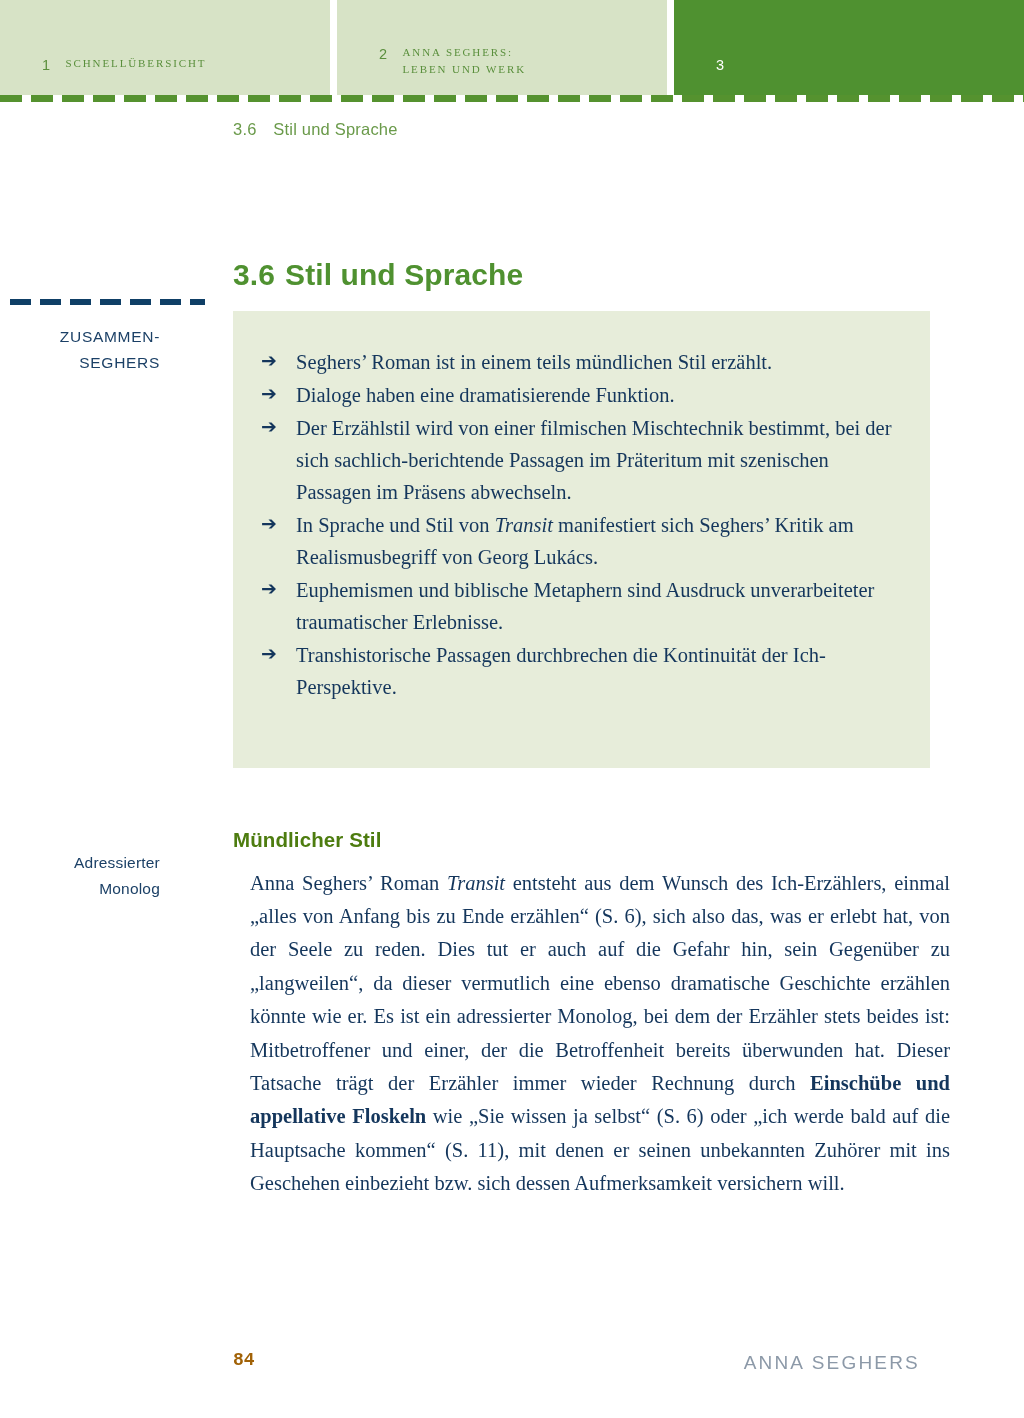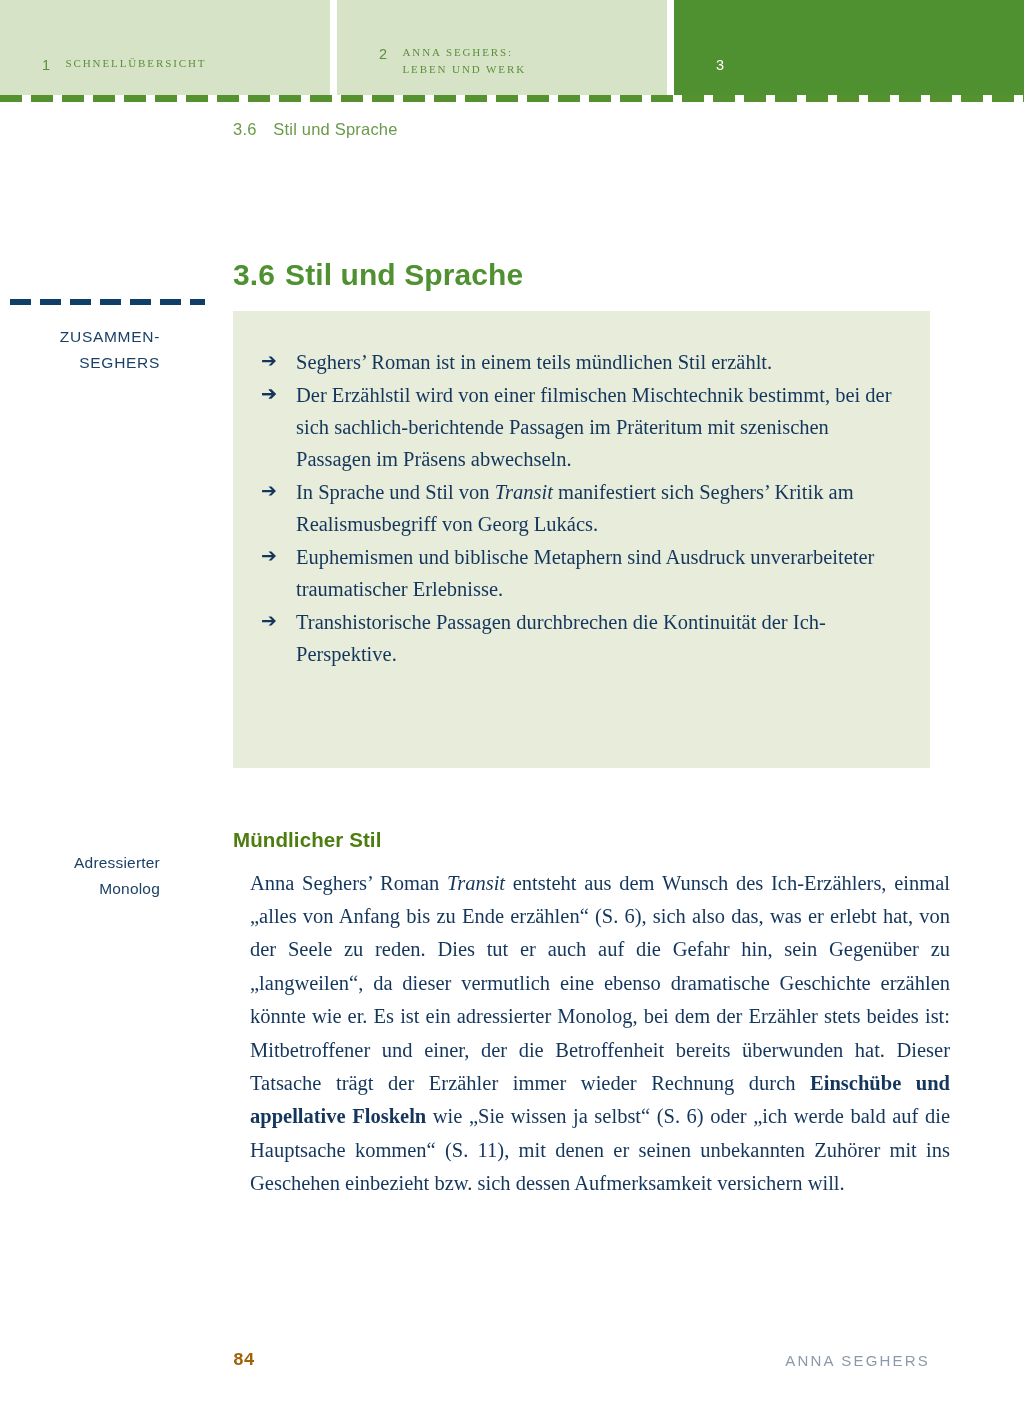--- a/index.html
+++ b/index.html
@@ -209,23 +209,23 @@
     top: 1350px;
     left: 233px;
     font-family: Liberation Mono, monospace;
     font-weight: bold;
     font-size: 18px;
     color: #a16207;
   }
   .footer-title {
     position: absolute;
     top: 1352px;
-    right: 94px;
-    font-family: "Liberation Sans", "DejaVu Sans", sans-serif;
-    font-size: 15px;
+    right: 104px;
+    font-family: "Liberation Sans", "DejaVu Sans", sans-serif;
+    font-size: 19px;
     letter-spacing: 2.2px;
     color: #8c99a8;
   }
 </style>
 </head>
 <body>
 
 <div class="header-tabs">
 
   <div class="tab tab-inactive tab-1">
@@ -271,20 +271,21 @@
 SEGHERS</div>
 
 <div class="summary-box">
   <ul class="summary-list">
     <li>
       <span class="arrow">➔</span>
       <span>Seghers’ Roman ist in einem teils mündlichen Stil erzählt.</span>
     </li>
     <li>
       <span class="arrow">➔</span>
+      <span>Dialoge haben eine dramatisierende Funktion.</span>
     </li>
     <li>
       <span class="arrow">➔</span>
       <span>Der Erzählstil wird von einer filmischen Mischtechnik bestimmt, bei der sich sachlich-berichtende Passagen im Präteritum mit szenischen Passagen im Präsens abwechseln.</span>
     </li>
     <li>
       <span class="arrow">➔</span>
       <span>In Sprache und Stil von <i>Transit</i> manifestiert sich Seghers’ Kritik am Realismusbegriff von Georg Lukács.</span>
     </li>
     <li>

